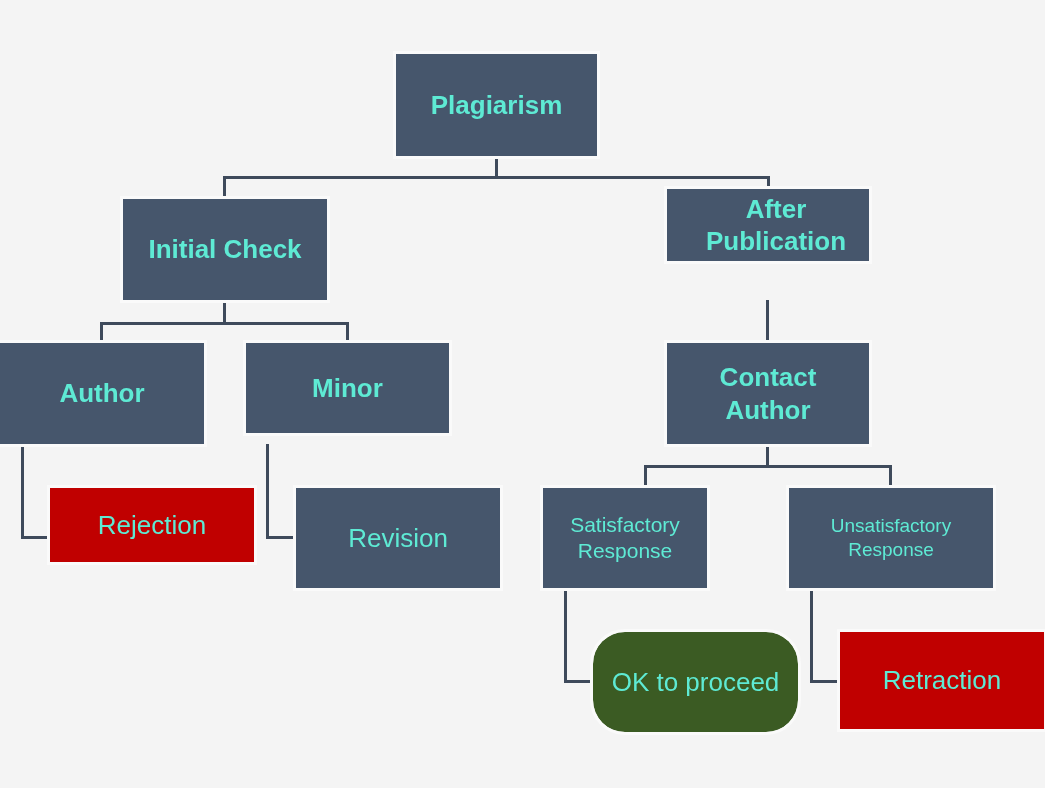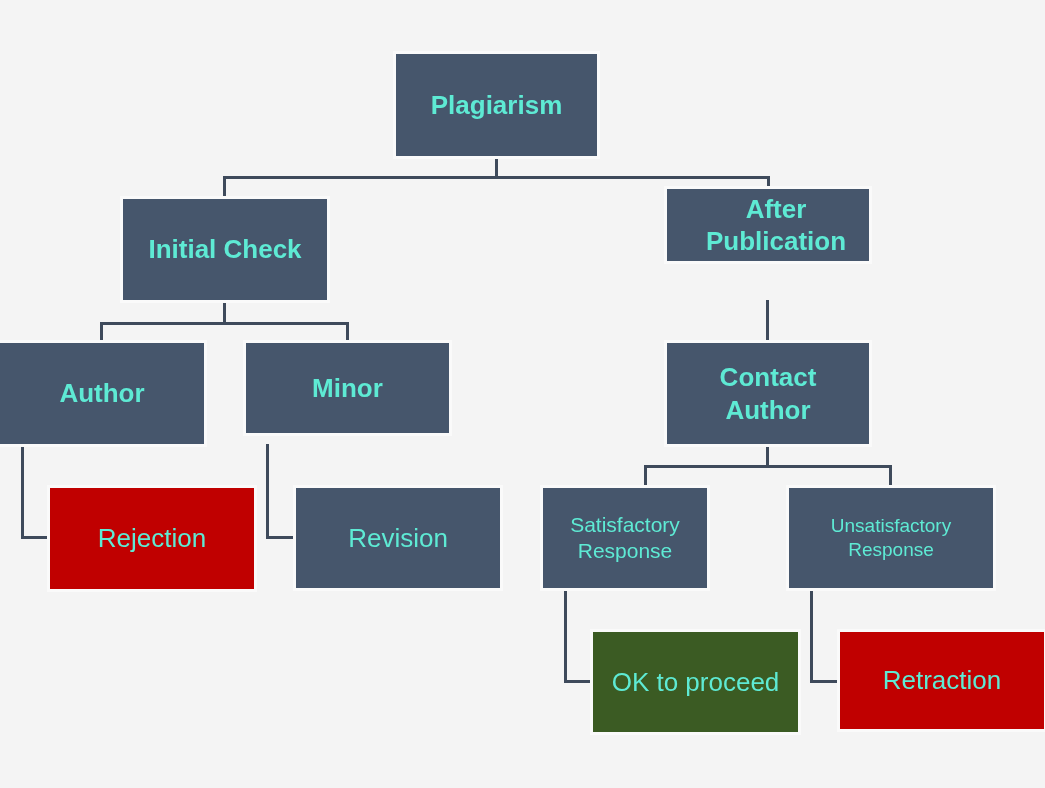--- a/index.html
+++ b/index.html
@@ -32,25 +32,25 @@
   .node.red   { background: #C00000; }
   .node.green { background: #3B5B23; }
 
   
   .n-plagiarism        { left: 396px; top:  54px; width: 201px; height: 102px; }
   .n-initial-check     { left: 123px; top: 199px; width: 204px; height: 101px; }
   .n-after-publication { left: 667px; top: 189px; width: 202px; height: 72px; padding-left: 34px; }
   .n-major             { left:   0px; top: 343px; width: 204px; height: 101px; }
   .n-minor             { left: 246px; top: 343px; width: 203px; height: 90px; }
   .n-contact-author    { left: 667px; top: 343px; width: 202px; height: 101px; padding: 4px 40px; }
-  .n-rejection         { left:  50px; top: 488px; width: 204px; height: 101px; }
+  .n-rejection         { left:  50px; top: 488px; width: 204px; height: 74px; }
   .n-revision          { left: 296px; top: 488px; width: 204px; height: 100px; }
   .n-satisfactory      { left: 543px; top: 488px; width: 164px; height: 100px; font-size: 21px; text-align: center; }
   .n-unsatisfactory    { left: 789px; top: 488px; width: 204px; height: 100px; font-size: 19px; padding: 4px 6px; }
-  .n-ok-to-proceed     { left: 593px; top: 632px; width: 205px; height: 100px; padding: 4px 6px; }
+  .n-ok-to-proceed     { left: 593px; top: 632px; width: 205px; height: 100px; padding: 4px 6px; border-radius: 32px; }
   .n-retraction        { left: 840px; top: 632px; width: 204px; height:  97px; }
 
   .connector {
     position: absolute;
     background: #3E4A5B;
   }
   
   .c1  { left: 495px; top: 156px; width:   3px; height: 20px; }
   .c2  { left: 223px; top: 176px; width: 547px; height:  3px; }
   .c3  { left: 223px; top: 179px; width:   3px; height: 20px; }

